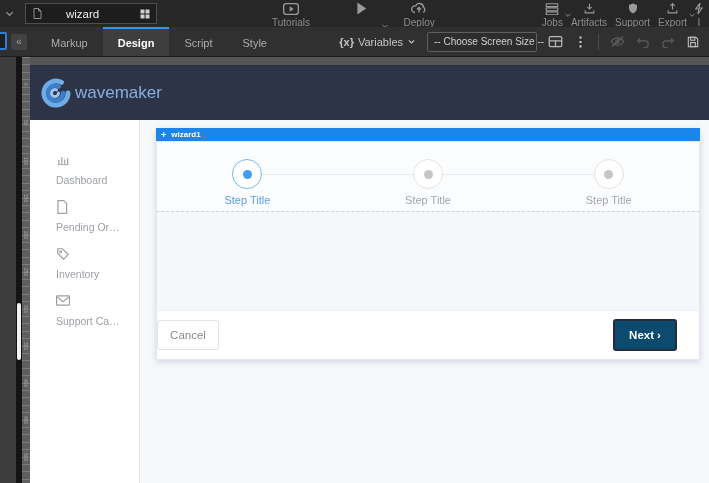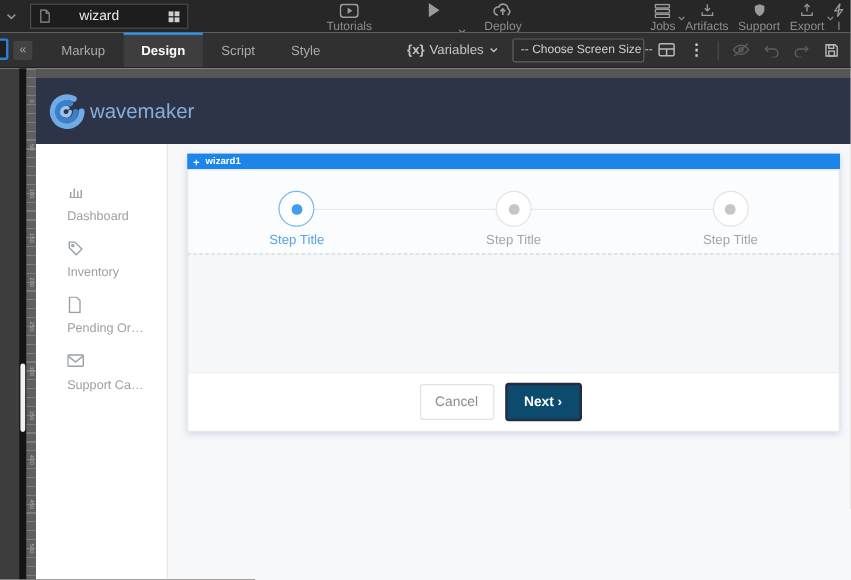--- a/index.html
+++ b/index.html
@@ -67,21 +67,21 @@
   .steps { height:70px; background:#fafcfe; border:1px solid #e3e7ec; border-bottom:none; position:relative; display:flex; }
   .connector { position:absolute; top:32px; left:92px; right:92px; height:1px; background:#e6e9ed; }
   .step { flex:1; display:flex; flex-direction:column; align-items:center; padding-top:17px; position:relative; z-index:1; }
   .step-circle { width:30px; height:30px; border-radius:50%; background:#fff; border:1px solid #e3e3e3; display:flex; align-items:center; justify-content:center; }
   .step-dot { width:9px; height:9px; border-radius:50%; background:#c6c6c6; }
   .step-label { margin-top:5px; font-size:11px; color:#a5a5a5; }
   .step.active .step-circle { border-color:#74b9f0; }
   .step.active .step-dot { background:#3f9fee; }
   .step.active .step-label { color:#5aa2e8; }
   .wiz-content { height:99px; background:#f5f7f9; border-left:1px solid #e3e7ec; border-right:1px solid #e3e7ec; border-top:1px dashed #ccd2d9; }
-  .wiz-footer { height:50px; background:#fff; border:1px solid #e6e8eb; border-top-color:#edeff1; display:flex; align-items:center; justify-content:center; gap:9px; padding-right:22px; }
+  .wiz-footer { height:50px; background:#fff; border:1px solid #e6e8eb; border-top-color:#edeff1; display:flex; align-items:center; justify-content:space-between; gap:9px; padding-right:22px; }
   .btn-cancel { width:62px; height:30px; background:#fff; border:1px solid #e2e2e2; border-radius:3px; color:#8b8b8b; font-size:11.5px; font-family:inherit; }
   .btn-next { min-width:64px; height:32px; background:#0c4a6e; border:2px solid #262c3f; border-radius:3px; color:#fff; font-weight:bold; font-size:11.5px; font-family:inherit; padding:0 10px; }
   .btn-next .arrow { font-weight:bold; margin-left:3px; }
 
   svg { display:block; }
 </style>
 </head>
 <body>
 
 <div class="screen">
@@ -309,34 +309,34 @@
                   <path d="M10 20V7"></path>
                   <path d="M15 20v-9"></path>
                   <path d="M20 20V9"></path>
                   <path d="M3 20h18" stroke-width="1.4"></path>
                 </svg>
             </span>
             <div class="nav-label">Dashboard</div>
           </div>
           <div class="nav-item">
             <span class="nav-icon">
+              <svg width="12" height="14" viewBox="0 0 20 24" fill="none" stroke="currentColor" stroke-width="2">
+                  <path d="M3 1h10l5 5v17H3z"></path>
+                </svg>
+            </span>
+            <div class="nav-label">Pending Or…</div>
+          </div>
+          <div class="nav-item">
+            <span class="nav-icon">
               <svg width="14" height="14" viewBox="0 0 24 24" fill="none" stroke="currentColor" stroke-width="2">
                   <path d="M3 3h8l10 10-8 8L3 11z"></path>
                   <circle cx="8" cy="8" r="1.6"></circle>
                 </svg>
             </span>
             <div class="nav-label">Inventory</div>
-          </div>
-          <div class="nav-item">
-            <span class="nav-icon">
-              <svg width="12" height="14" viewBox="0 0 20 24" fill="none" stroke="currentColor" stroke-width="2">
-                  <path d="M3 1h10l5 5v17H3z"></path>
-                </svg>
-            </span>
-            <div class="nav-label">Pending Or…</div>
           </div>
           <div class="nav-item">
             <span class="nav-icon">
               <svg width="14" height="11" viewBox="0 0 24 18" fill="none" stroke="currentColor" stroke-width="2">
                   <rect x="1" y="1" width="22" height="16" rx="1"></rect>
                   <path d="m2 3 10 8L22 3"></path>
                 </svg>
             </span>
             <div class="nav-label">Support Ca…</div>
           </div>

